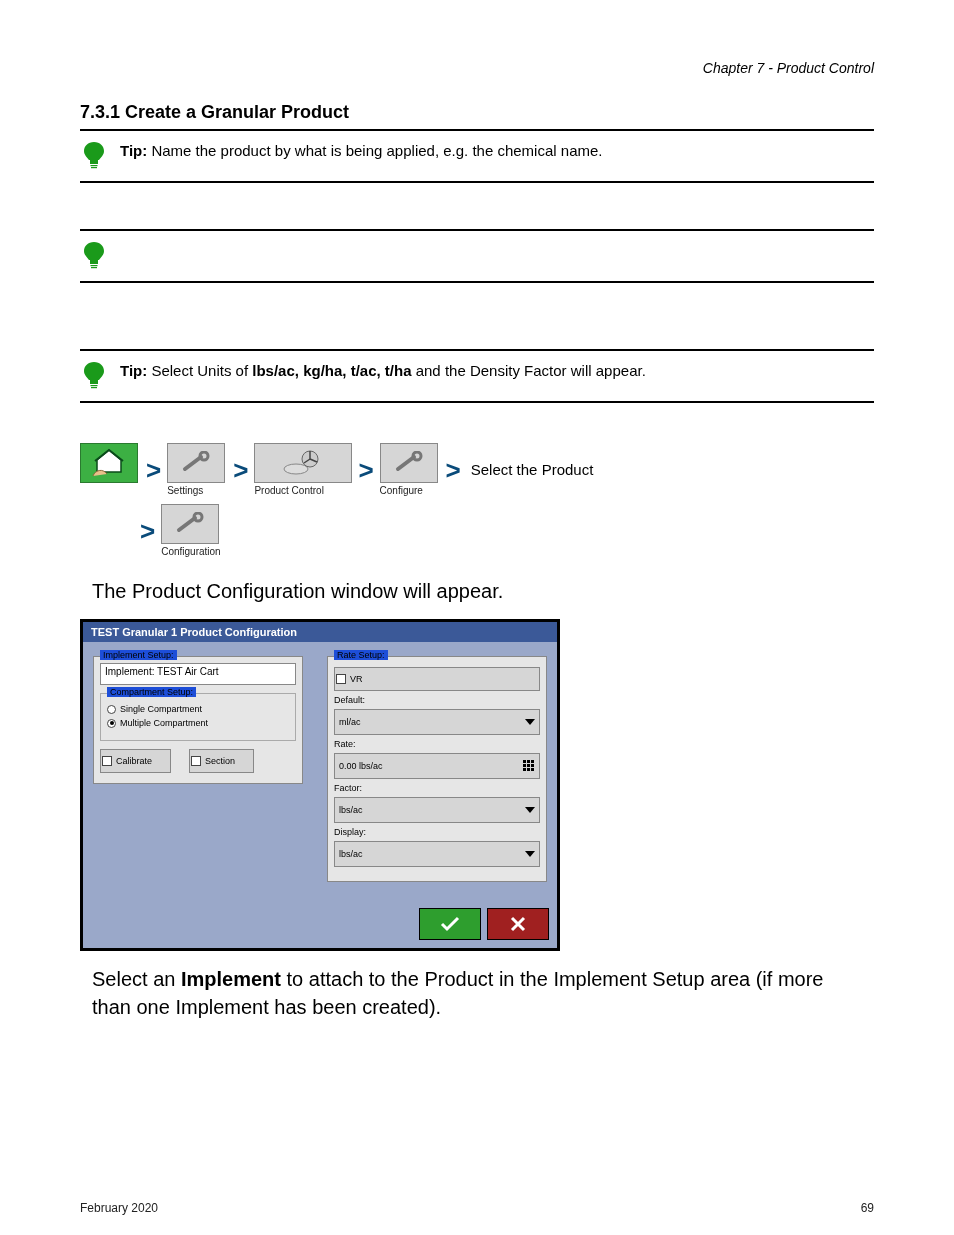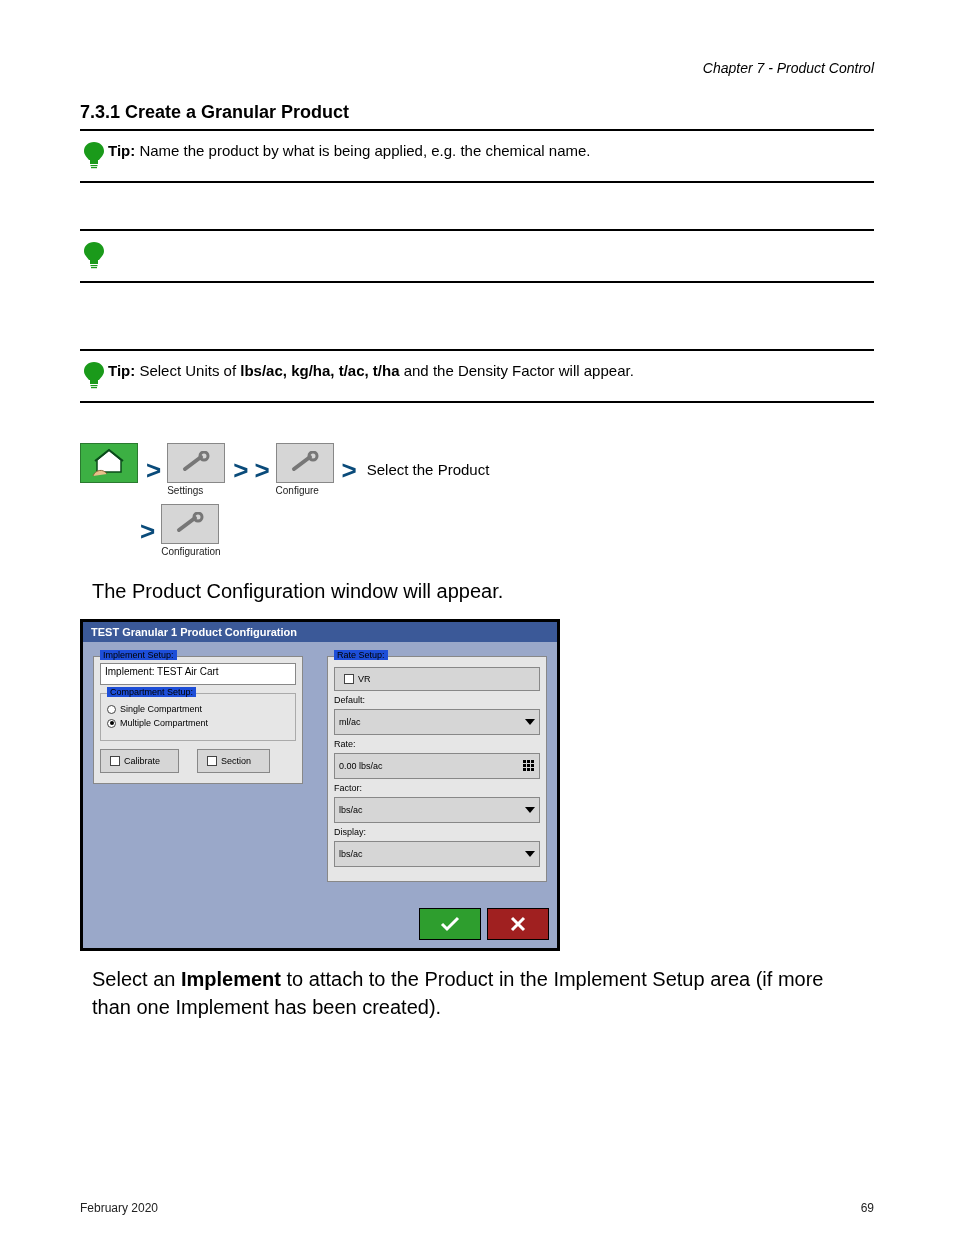--- a/index.html
+++ b/index.html
@@ -16,20 +16,21 @@
   }
   .section-heading {
     font-weight: bold;
     font-size: 18px;
     margin: 10px 0 6px 0;
   }
   .hr { border-top: 2px solid #000; margin: 6px 0; }
   .row {
     display: flex;
     align-items: flex-start;
+    gap: 12px;
     padding: 4px 0;
   }
   .bulb-icon { width: 28px; display:flex; justify-content:center; }
   .text-block { flex: 1; font-size: 15px; line-height: 1.35; }
   .bold { font-weight: bold; }
 
   .nav-path {
     display: flex;
     align-items: center;
     flex-wrap: wrap;
@@ -147,21 +148,21 @@
     display:inline-block; position:relative;
   }
   .radio-dot.sel::after{
     content:''; position:absolute; left:1.5px; top:1.5px;
     width:4px; height:4px; background:#000; border-radius:50%;
   }
   .check-btn {
     background: #d6d6d6;
     border: 1px solid #888;
     height: 24px;
-    padding: 0 18px 0 9px;
+    padding: 0 18px 0 1px;
     display: flex;
     align-items: center;
     gap: 4px;
     font-size: 9px;
   }
   .check-btn .box {
     width:10px; height:10px; border:1px solid #444; background:#fff;
   }
   .field-row {
     display: flex;
@@ -297,20 +298,30 @@
   <div class="nav-cell">
     <div class="nav-btn w1">
       <svg width="34" height="24" viewBox="0 0 34 24">
           <path d="M6 18 L22 6" stroke="#777" stroke-width="4" stroke-linecap="round"></path>
           <circle cx="25" cy="5" r="4" fill="none" stroke="#777" stroke-width="3"></circle>
         </svg>
     </div>
     <div class="nav-label">Settings</div>
   </div>
   <div class="nav-sep">&gt;</div>
+  <div class="nav-cell">
+    <div class="nav-btn w2">
+      <svg width="50" height="28" viewBox="0 0 50 28">
+        <ellipse cx="18" cy="20" rx="12" ry="5" fill="#ddd" stroke="#888"></ellipse>
+        <circle cx="32" cy="10" r="8" fill="#ccc" stroke="#666"></circle>
+        <path d="M32 10 L32 2 M32 10 L39 13 M32 10 L26 14" stroke="#444" stroke-width="1.5"></path>
+      </svg>
+    </div>
+    <div class="nav-label">Product Control</div>
+  </div>
   <div class="nav-sep">&gt;</div>
   <div class="nav-cell">
     <div class="nav-btn w1">
       <svg width="34" height="24" viewBox="0 0 34 24">
           <path d="M6 18 L22 6" stroke="#777" stroke-width="4" stroke-linecap="round"></path>
           <circle cx="25" cy="5" r="4" fill="none" stroke="#777" stroke-width="3"></circle>
         </svg>
     </div>
     <div class="nav-label">Configure</div>
   </div>

